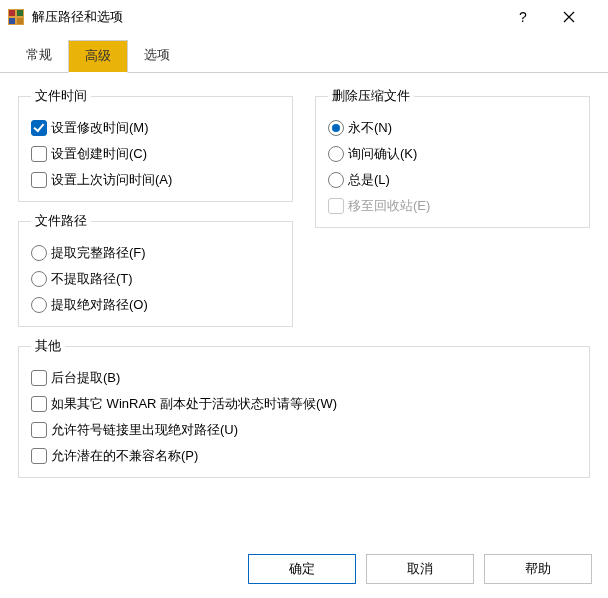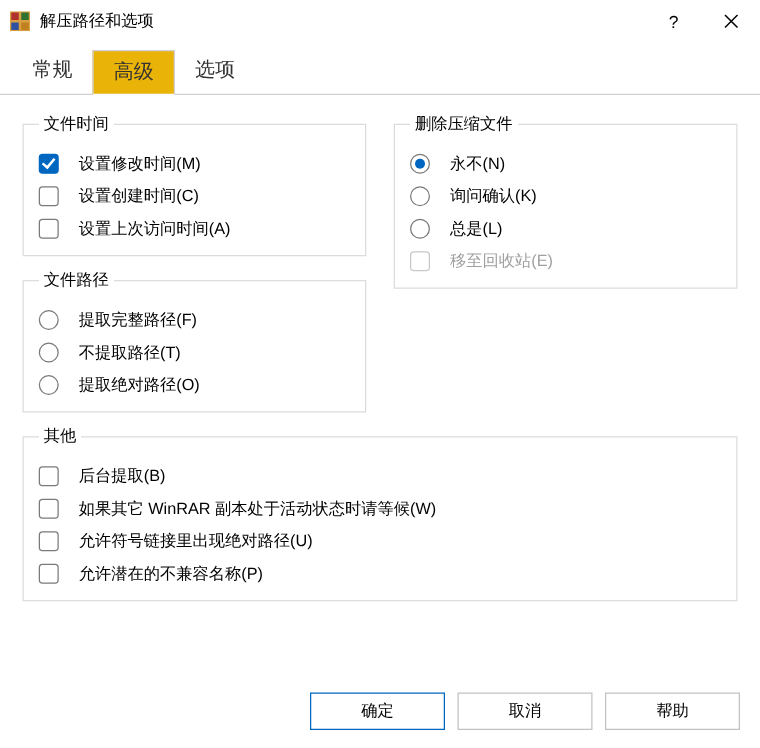--- a/index.html
+++ b/index.html
@@ -10,21 +10,21 @@
     font-family: "Microsoft YaHei", "Segoe UI", sans-serif;
     font-size: 13px;
     background: #ffffff;
     color: #000;
     overflow: hidden;
   }
   .titlebar {
     height: 34px;
     display: flex;
     align-items: center;
-    padding: 0 0 0 8px;
+    padding: 0 16px 0 8px;
   }
   .titlebar .app-icon {
     width: 16px; height: 16px;
     margin-right: 8px;
     display: inline-flex;
   }
   .title-text { flex: 0 0 auto; font-size: 13px; }
   .title-spacer { flex: 1 1 auto; }
   .title-btn {
     width: 46px; height: 30px;
@@ -34,21 +34,21 @@
   }
   .title-btn.close { font-size: 15px; }
   .tabstrip {
     display: flex;
     padding: 6px 10px 0 10px;
     border-bottom: 1px solid #d0d0d0;
     gap: 0;
   }
   .tab {
     padding: 6px 16px 7px 16px;
-    font-size: 16px;
+    font-size: 13px;
     position: relative;
     color: #333;
   }
   .tab.active {
     border: 1px solid #d0d0d0;
     border-bottom: 1px solid #fff;
     margin-bottom: -1px;
     background: #eab308;
   }
   .content {
@@ -64,21 +64,21 @@
     margin: 0 0 10px 0;
     padding: 6px 20px 12px 12px;
   }
   fieldset.group > legend {
     padding: 0 4px;
     font-size: 13px;
   }
   .opt {
     display: flex;
     align-items: center;
-    gap: 16px;
+    gap: 4px;
     margin-top: 8px;
     font-size: 13px;
   }
   .opt.disabled { color: #a0a0a0; }
   .chk, .rad {
     width: 16px; height: 16px;
     border: 1px solid #7a7a7a;
     background: #fff;
     display: inline-flex;
     align-items: center; justify-content: center;

